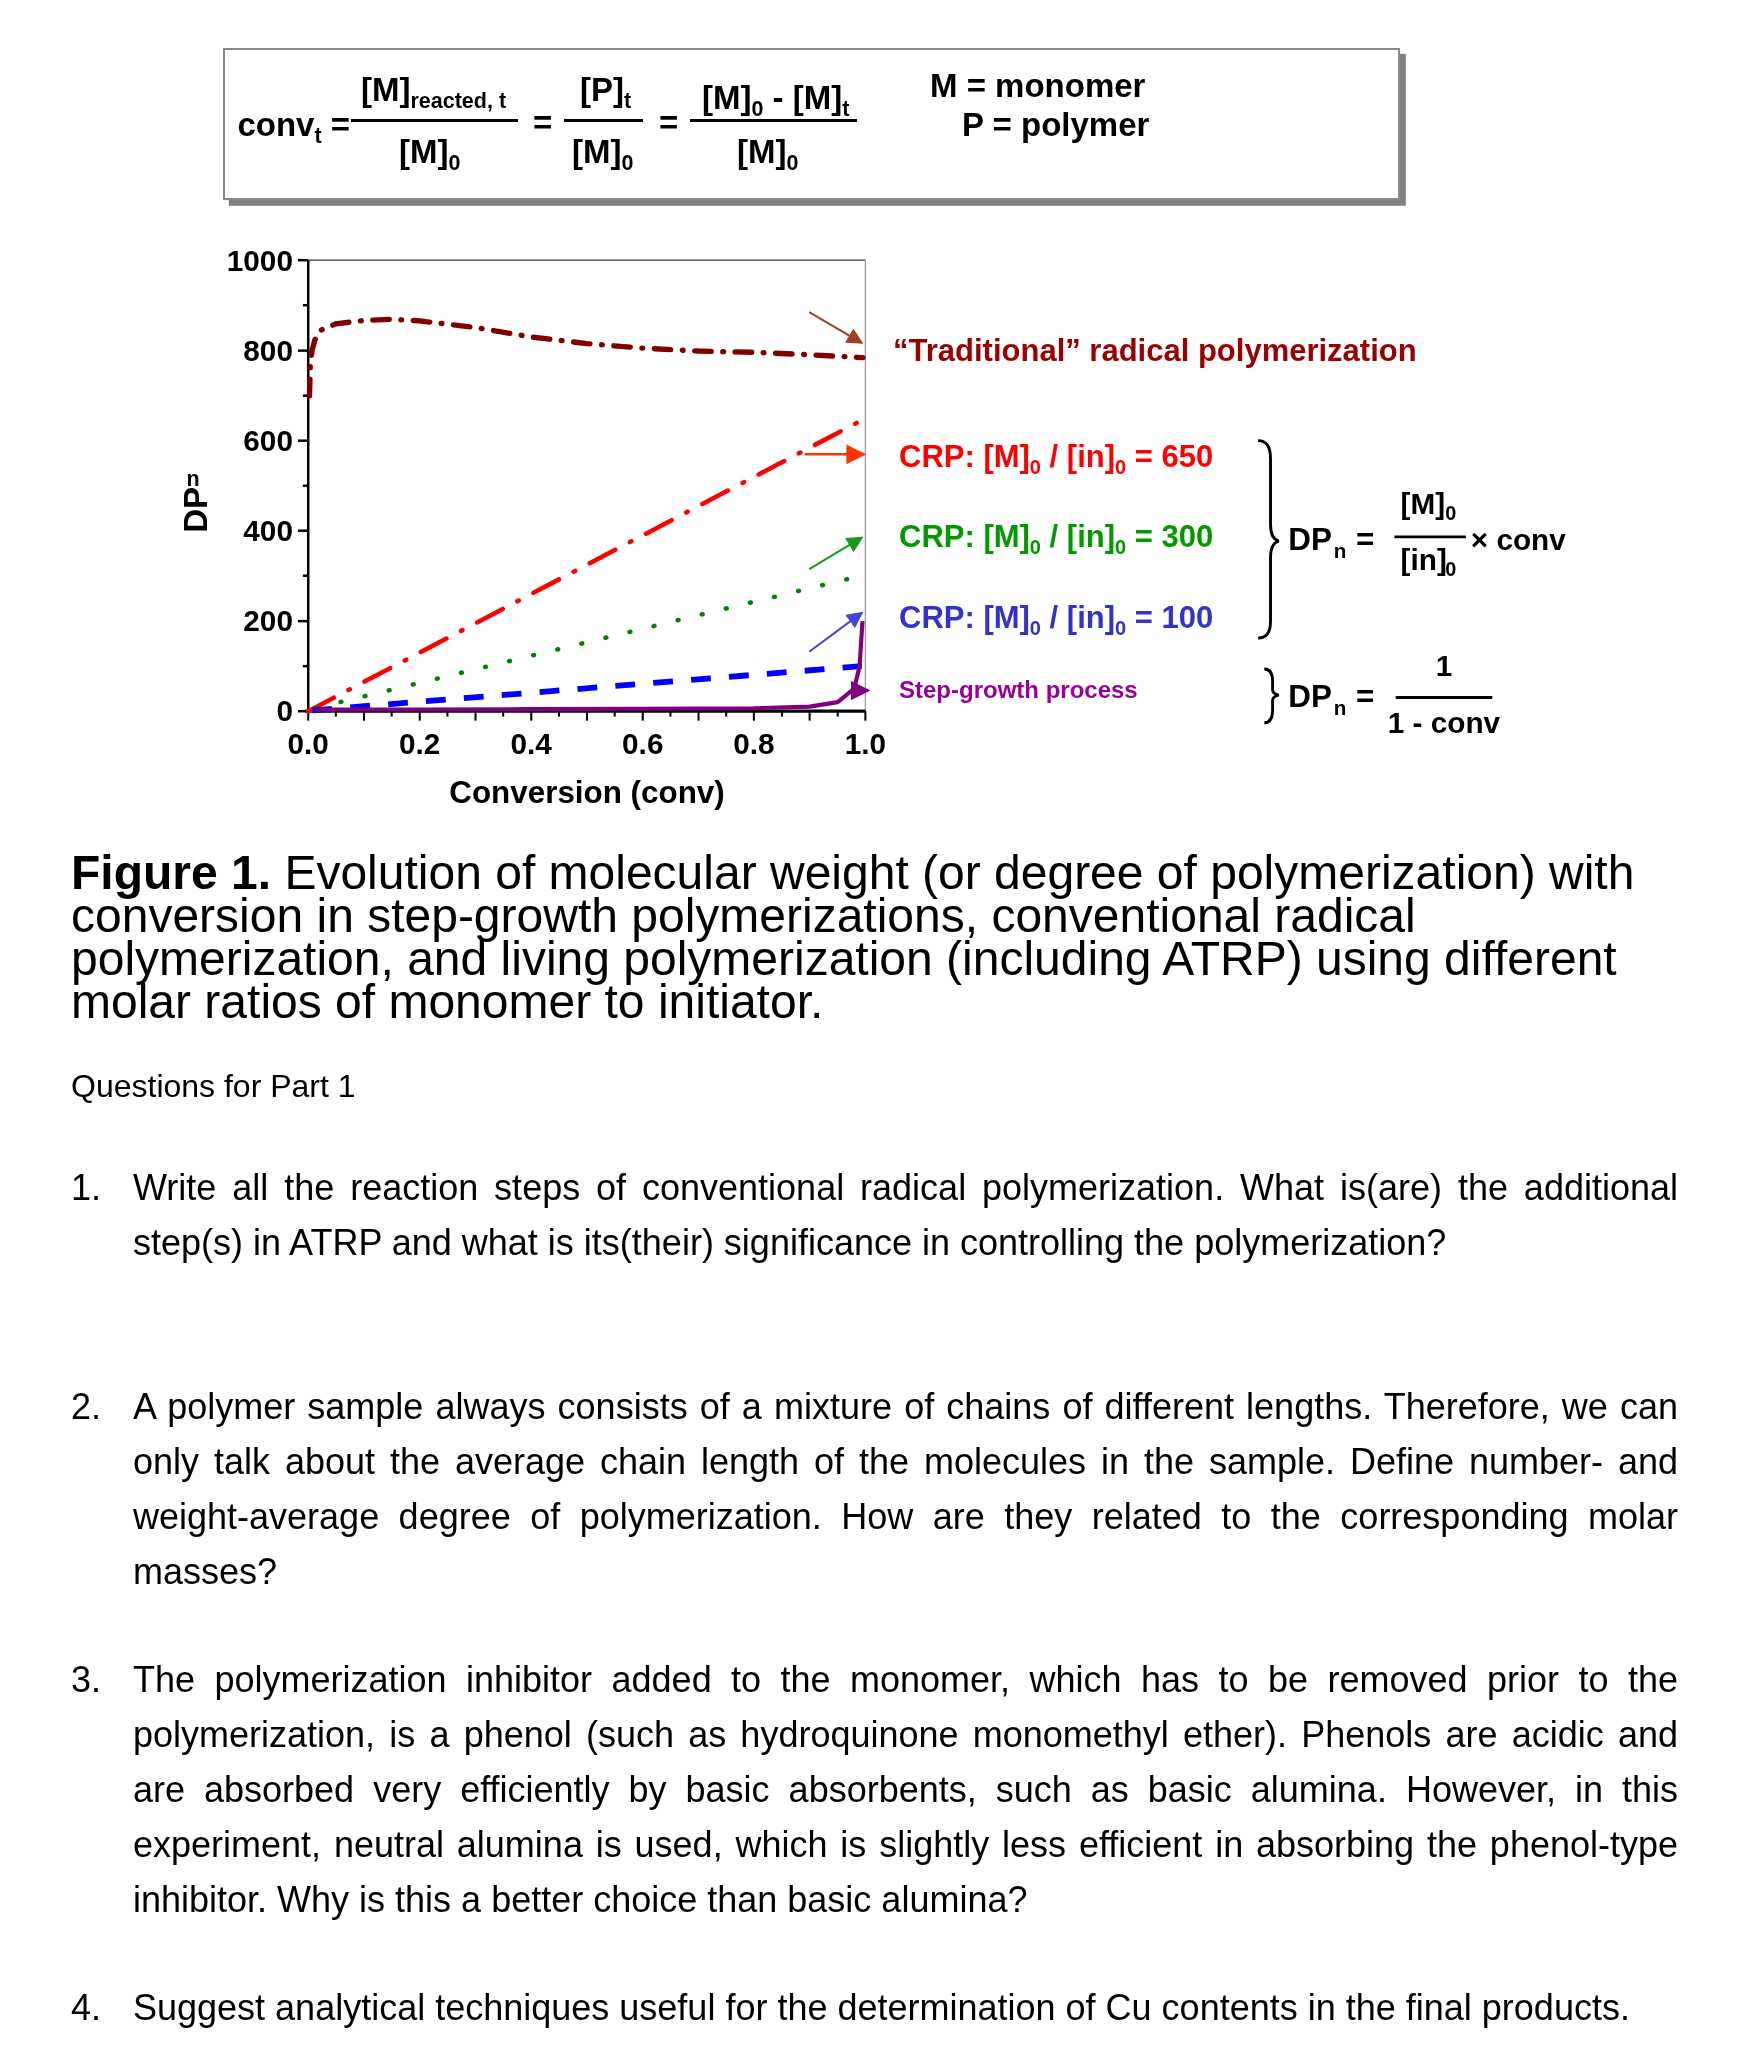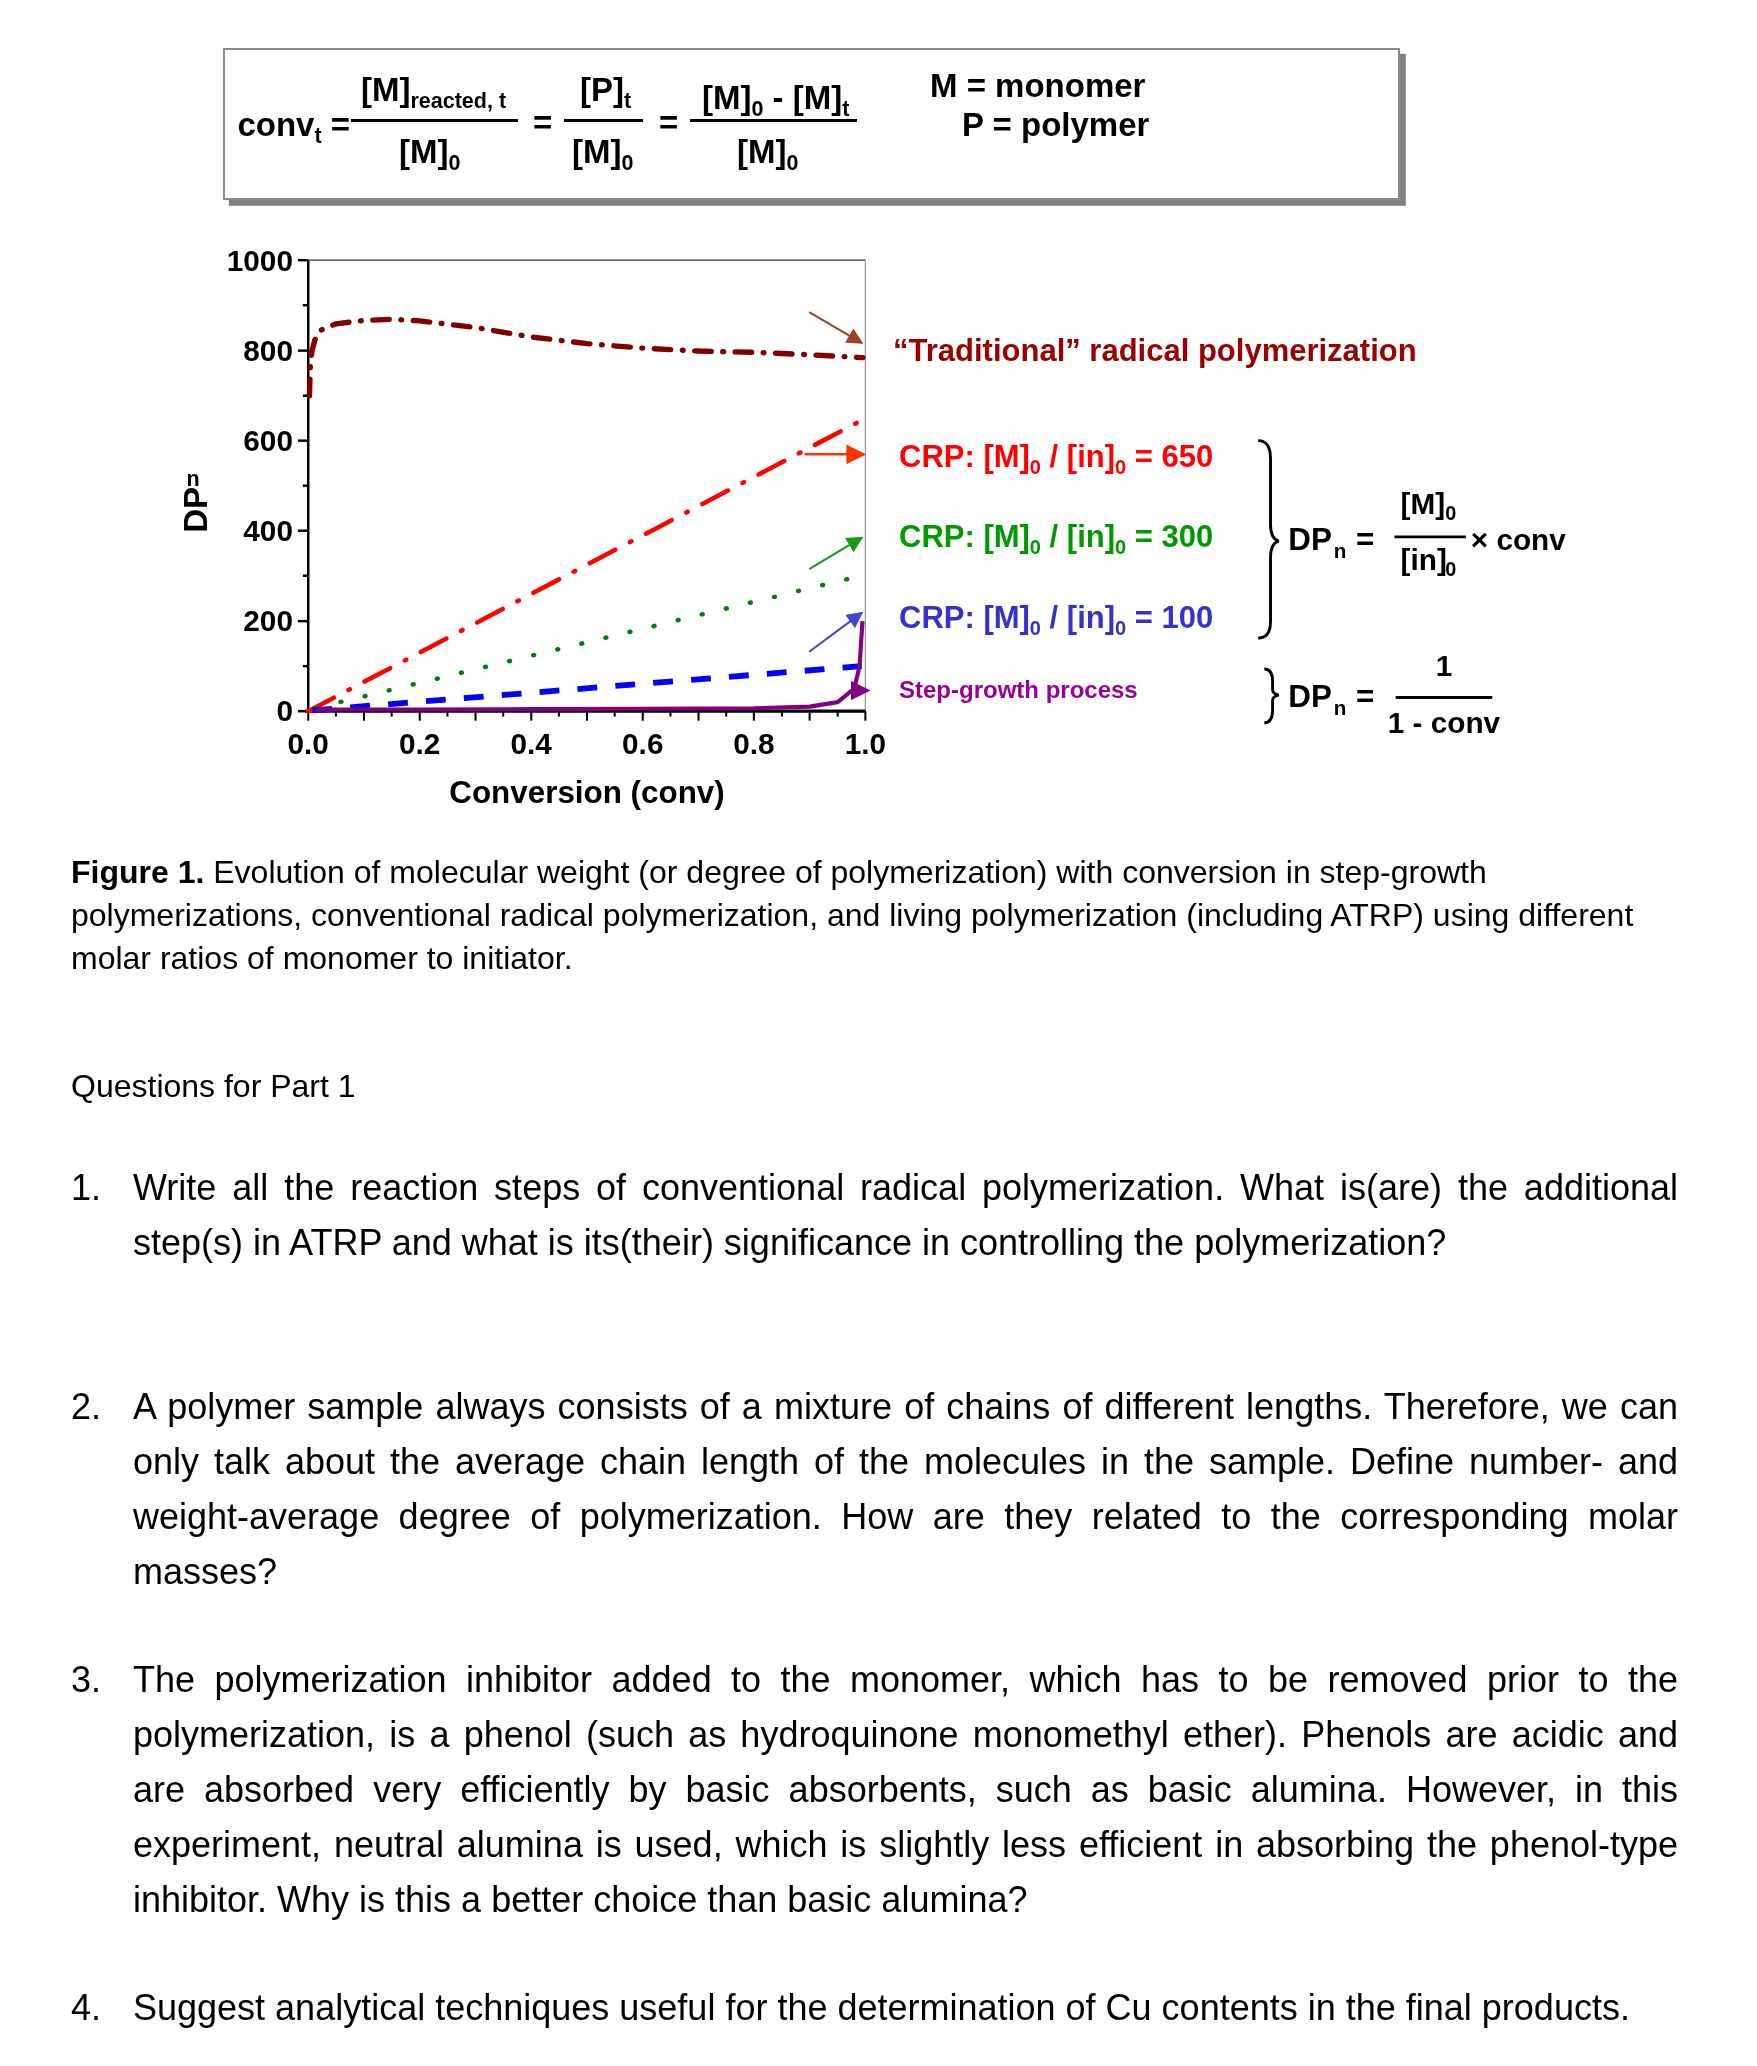--- a/index.html
+++ b/index.html
@@ -9,21 +9,21 @@
   
   #formula-box { left: 223px; top: 48px; width: 1173px; height: 148px;
                  background: #fff; border: 2.5px solid #8a8a8a;
                  box-shadow: 5.8px 5.8px 0 #808080; }
   .fb { position: absolute; font-weight: bold; font-size: 33px; line-height: 1; white-space: nowrap; }
   .frac-line { position: absolute; height: 2.9px; background: #000; }
   .sub { font-size: 21.5px; vertical-align: -6.6px; }
   .bold { font-weight: bold; }
   svg text { font-family: "Liberation Sans", sans-serif; }
   
-  .caption { left: 71px; top: 851px; width: 1612px; font-size: 32px; line-height: 43px; }
+  .caption { left: 71px; top: 851px; width: 1612px; font-size: 48px; line-height: 43px; }
   .qhead { left: 71px; top: 1068px; font-size: 32px; font-weight: normal; }
   .qlist { left: 71px; width: 1607px; font-size: 36px; line-height: 55px; }
   .qnum { position: absolute; left: 0; top: 0; }
   .qtext { margin-left: 62px; text-align: justify; text-align-last: left; }
 </style>
 </head>
 <body>
 
 <div id="formula-box" class="abs">
 

